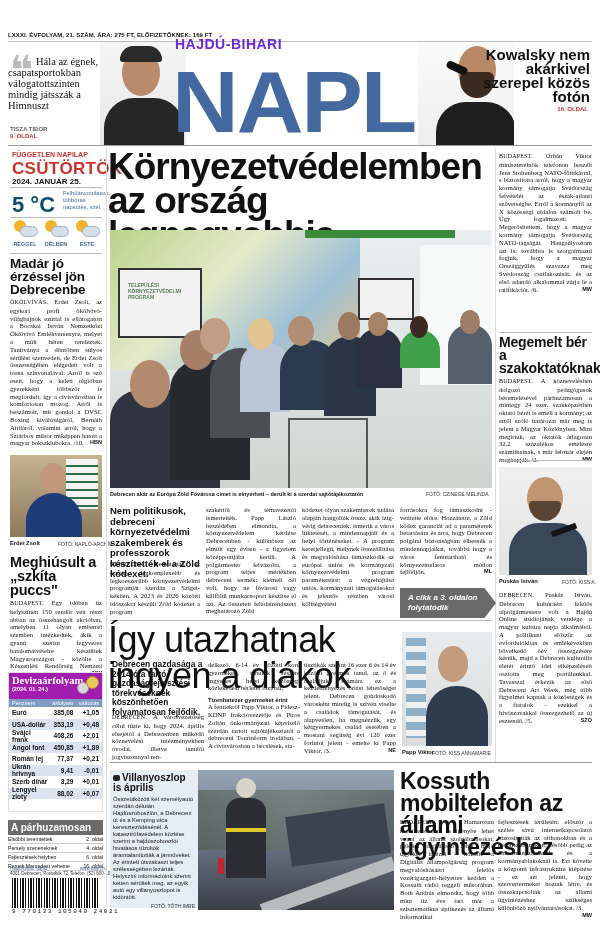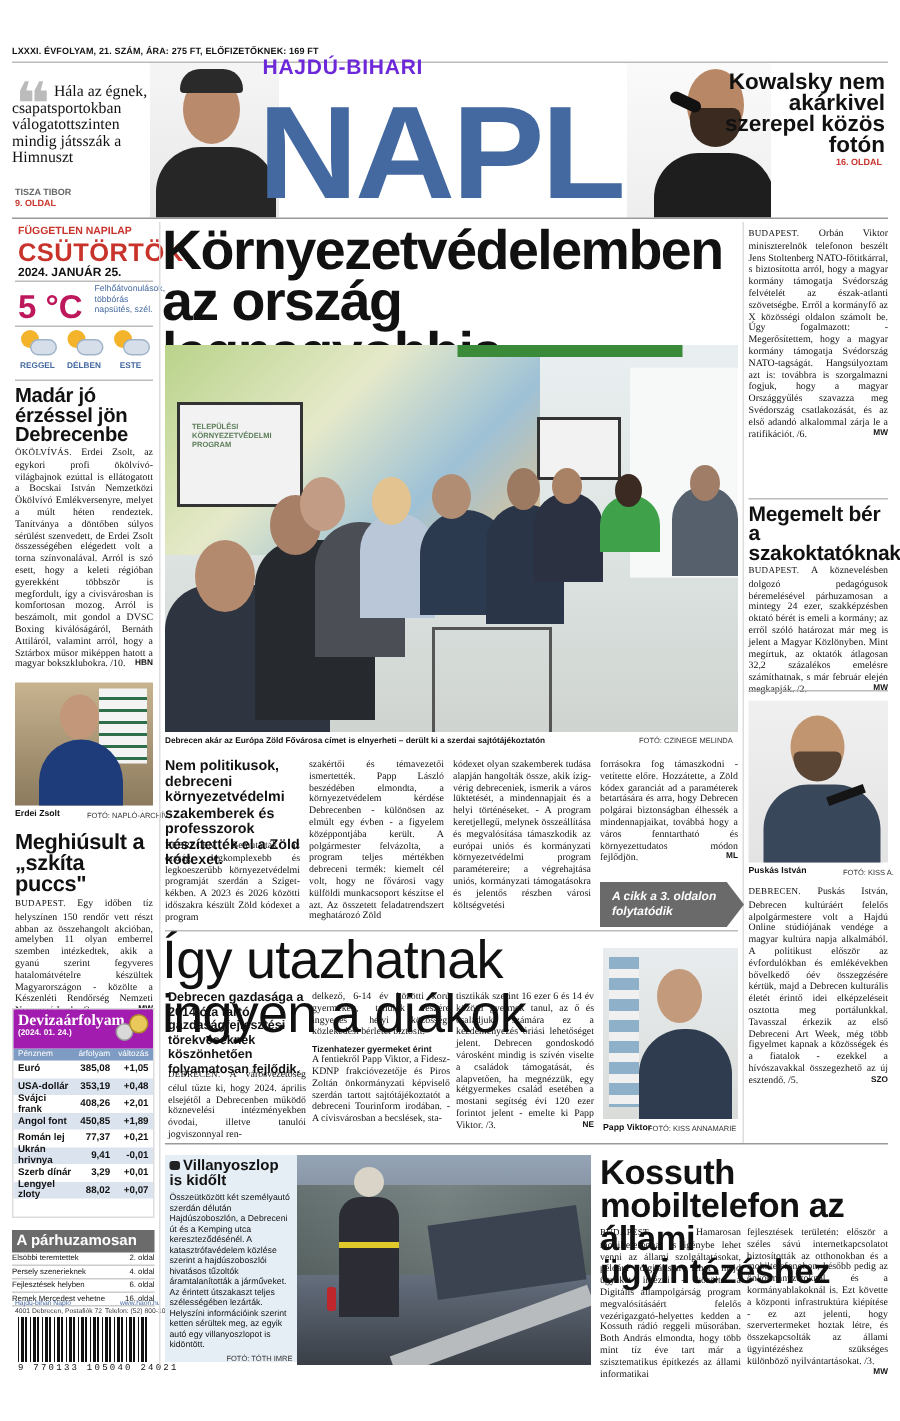--- a/index.html
+++ b/index.html
@@ -14,21 +14,21 @@
 .photo{background:linear-gradient(160deg,#ccc,#777 60%,#444);overflow:hidden}
 .person-head{position:absolute;border-radius:50%;background:#b08870}
 .person-body{position:absolute;border-radius:30px 30px 0 0;background:#222}
 .brand-sub{left:175px;top:36px;font:bold 14px "Liberation Sans",sans-serif;color:#6d28d9;letter-spacing:.5px}
 .brand{left:172px;top:58px;font:bold 88px/88px "Liberation Sans",sans-serif;color:#4469a0;letter-spacing:-2px;transform:scaleX(1.05);transform-origin:left}
 .teaser-right{right:10px;top:48px;width:110px;text-align:right;font:bold 15px/14px "Liberation Sans",sans-serif}
 .teaser-right-page{right:12px;top:106px;font:bold 6px "Liberation Sans",sans-serif;color:#c8332b}
 .indep{left:12px;top:151px;font:bold 7px "Liberation Sans",sans-serif;color:#c8332b}
 .day{left:12px;top:159px;font:bold 17px "Liberation Sans",sans-serif;color:#c8332b;letter-spacing:.3px}
 .date{left:12px;top:177px;font:bold 8px "Liberation Sans",sans-serif}
-.temp{left:12px;top:192px;font:bold 22px "Liberation Sans",sans-serif;color:#be185d}
+.temp{left:12px;top:192px;font:bold 22px "Liberation Sans",sans-serif;color:#0c4a6e}
 .forecast{left:63px;top:190px;width:42px;font:5.8px/7px "Liberation Sans",sans-serif;color:#4469a0}
 .wx{top:220px;width:30px;text-align:center}
 .wx-icon{width:26px;height:18px;margin:0 auto;position:relative}
 .wx-sun{position:absolute;left:2px;top:0;width:12px;height:12px;border-radius:50%;background:#f3b42b}
 .wx-cloud{position:absolute;left:8px;top:6px;width:18px;height:11px;border-radius:6px;background:#d6dfe9;border:1px solid #9fb3c9}
 .wx-label{font:bold 5.5px "Liberation Sans",sans-serif;color:#4469a0;margin-top:3px}
 .h-left{font:bold 13.5px/13px "Liberation Sans",sans-serif;letter-spacing:-.2px}
 .body-text{font:6.6px/7.8px "Liberation Serif",serif;text-align:justify}
 .body-text .loc{font-variant:small-caps;font-size:6px;letter-spacing:.2px}
 .sig{font:bold 5.5px "Liberation Sans",sans-serif;float:right}
@@ -299,21 +299,21 @@
   <div class="abs" style="left:4px;top:6px;width:20px;height:100px;background:repeating-linear-gradient(#8fb0c9 0 8px,#f0f0f0 8px 14px)"></div>
   <div class="person-head" style="left:36px;top:14px;width:30px;height:36px;background:#c49a7c"></div>
   <div class="person-body" style="left:24px;top:54px;width:62px;height:62px;background:#2f3b4e"></div>
 </div>
 <div class="abs caption" style="left:402px;top:749px">Papp Viktor</div>
 <div class="abs credit" style="left:432px;top:750px">FOTÓ: KISS ANNAMARIE</div>
 
 <div class="abs hr" style="left:110px;top:762px;width:482px;background:#999"></div>
 
 <div class="abs villany-box">
-  <div class="villany-h"><span style="display:inline-block;width:7px;height:6px;background:#222;border-radius:2px;margin-right:2px"></span><span>Villanyoszlop is kidőlt</span></div>
+  <div class="villany-h"><span style="display:inline-block;width:7px;height:6px;background:#222;border-radius:2px;margin-right:2px"></span><span>Villanyoszlop is április</span></div>
   <div class="villany-t">Összeütközött két személyautó szerdán délután Hajdúszoboszlón, a Debreceni út és a Kemping utca kereszteződésénél. A katasztrófavédelem közlése szerint a hajdúszoboszlói hivatásos tűzoltók áramtalanították a járműveket. Az érintett útszakaszt teljes szélességében lezárták. Helyszíni információink szerint ketten sérültek meg, az egyik autó egy villanyoszlopot is kidöntött.</div>
   <div class="credit" style="text-align:right;margin-top:2px">FOTÓ: TÓTH IMRE</div>
 </div>
 <div class="abs photo" style="left:198px;top:770px;width:196px;height:140px;background:linear-gradient(#95a4b5,#6b7686 50%,#3a3f47)">
   <div class="abs" style="left:0;top:20px;width:196px;height:60px;background:linear-gradient(90deg,#4a5547,#6a7565,#485246);opacity:.55"></div>
   <div class="person-body" style="left:28px;top:28px;width:40px;height:80px;border-radius:14px 14px 0 0;background:#2c2c34"></div>
   <div class="abs" style="left:28px;top:58px;width:40px;height:4px;background:#e0c92a"></div>
   <div class="person-head" style="left:38px;top:8px;width:20px;height:20px;background:#d9d4c7"></div>
   <div class="abs" style="left:20px;top:88px;width:6px;height:16px;background:#c0262b;border-radius:2px"></div>
   <div class="abs" style="left:90px;top:40px;width:100px;height:50px;background:#3b4250;transform:rotate(-8deg)"></div>

